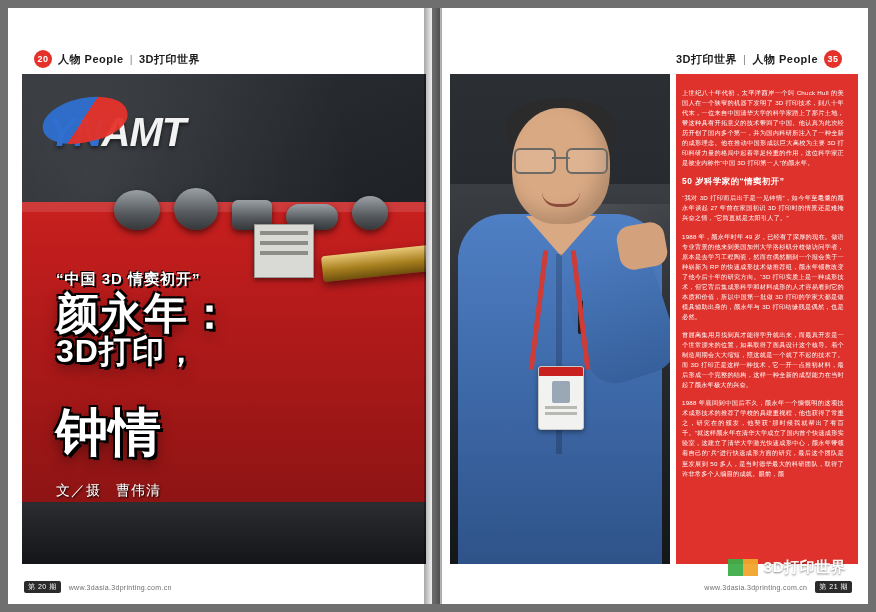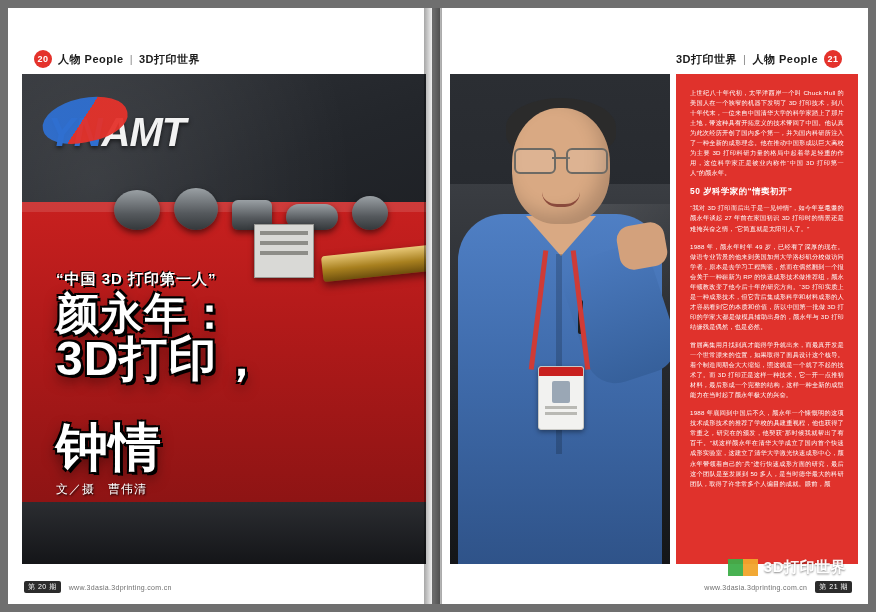--- a/index.html
+++ b/index.html
@@ -216,26 +216,26 @@
     line-height: 0.96;
     letter-spacing: 1px;
     text-shadow:
       3px 3px 0 #000,
       -2px -2px 0 #000,
       2px -2px 0 #000,
       -2px 2px 0 #000,
       0 6px 14px rgba(0,0,0,0.6);
   }
   .hl-1 { font-size: 43px; margin-bottom: 2px; }
-  .hl-2 { font-size: 48px; margin-bottom: 2px; }
+  .hl-2 { font-size: 32px; margin-bottom: 2px; }
   .hl-3 { font-size: 52px; margin-bottom: 2px; }
   .hl-4 { font-size: 52px; margin-top: 41px; }
   .byline {
-    margin-top: 8px;
-    font-size: 12px;
+    margin-top: 24px;
+    font-size: 14px;
     color: #ffffff;
     text-shadow: 1px 1px 2px #000;
     letter-spacing: 1px;
   }
 
   
   .photo-right {
     position: absolute;
     left: 10px;
     top: 66px;
@@ -380,21 +380,21 @@
 
   
   .redcol {
     position: absolute;
     left: 236px;
     top: 66px;
     width: 182px;
     height: 490px;
     background: #e0322c;
     color: #ffffff;
-    padding: 14px 14px 10px 14px;
+    padding: 14px 14px 10px 6px;
     box-sizing: border-box;
     overflow: hidden;
   }
   .redcol p {
     margin: 0 0 8px 0;
     font-size: 6.2px;
     line-height: 1.62;
     text-align: justify;
     letter-spacing: 0.2px;
     color: #ffffff;
@@ -504,41 +504,41 @@
       <div class="nozzle"></div>
 
       <div class="ynamt-logo">
         <div class="ynamt-swoosh"></div>
         <div class="ynamt-wordmark">
           <span class="yn">YN</span><span class="amt">AMT</span>
         </div>
       </div>
 
       <div class="headline">
-        <div class="kicker">“中国 3D 打印第一人”</div>
+        <div class="kicker">“中国 3D 情窦初开”</div>
         <div class="hl-line hl-1">颜永年：</div>
         <div class="hl-line hl-2">3D打印，</div>
         <div class="hl-line hl-4">钟情</div>
         <div class="byline">文／摄　曹伟清</div>
       </div>
     </div>
 
     <div class="footer footer-left">
       <span class="pg-badge">第 20 期</span>
       <span class="url">www.3dasia.3dprinting.com.cn</span>
     </div>
   </div>
 
   <div class="page page-right">
 
     <div class="runhead runhead-right">
       <span>3D打印世界</span>
       <span class="rh-sep">|</span>
       <span>人物 People</span>
-      <span class="folio-badge">21</span>
+      <span class="folio-badge">35</span>
     </div>
 
     <div class="photo-right">
       <div class="rp-machine"></div>
       <div class="rp-hilite"></div>
 
       <div class="subj-body"></div>
       <div class="subj-arm"></div>
       <div class="subj-collar"></div>
       <div class="subj-placket"></div>

